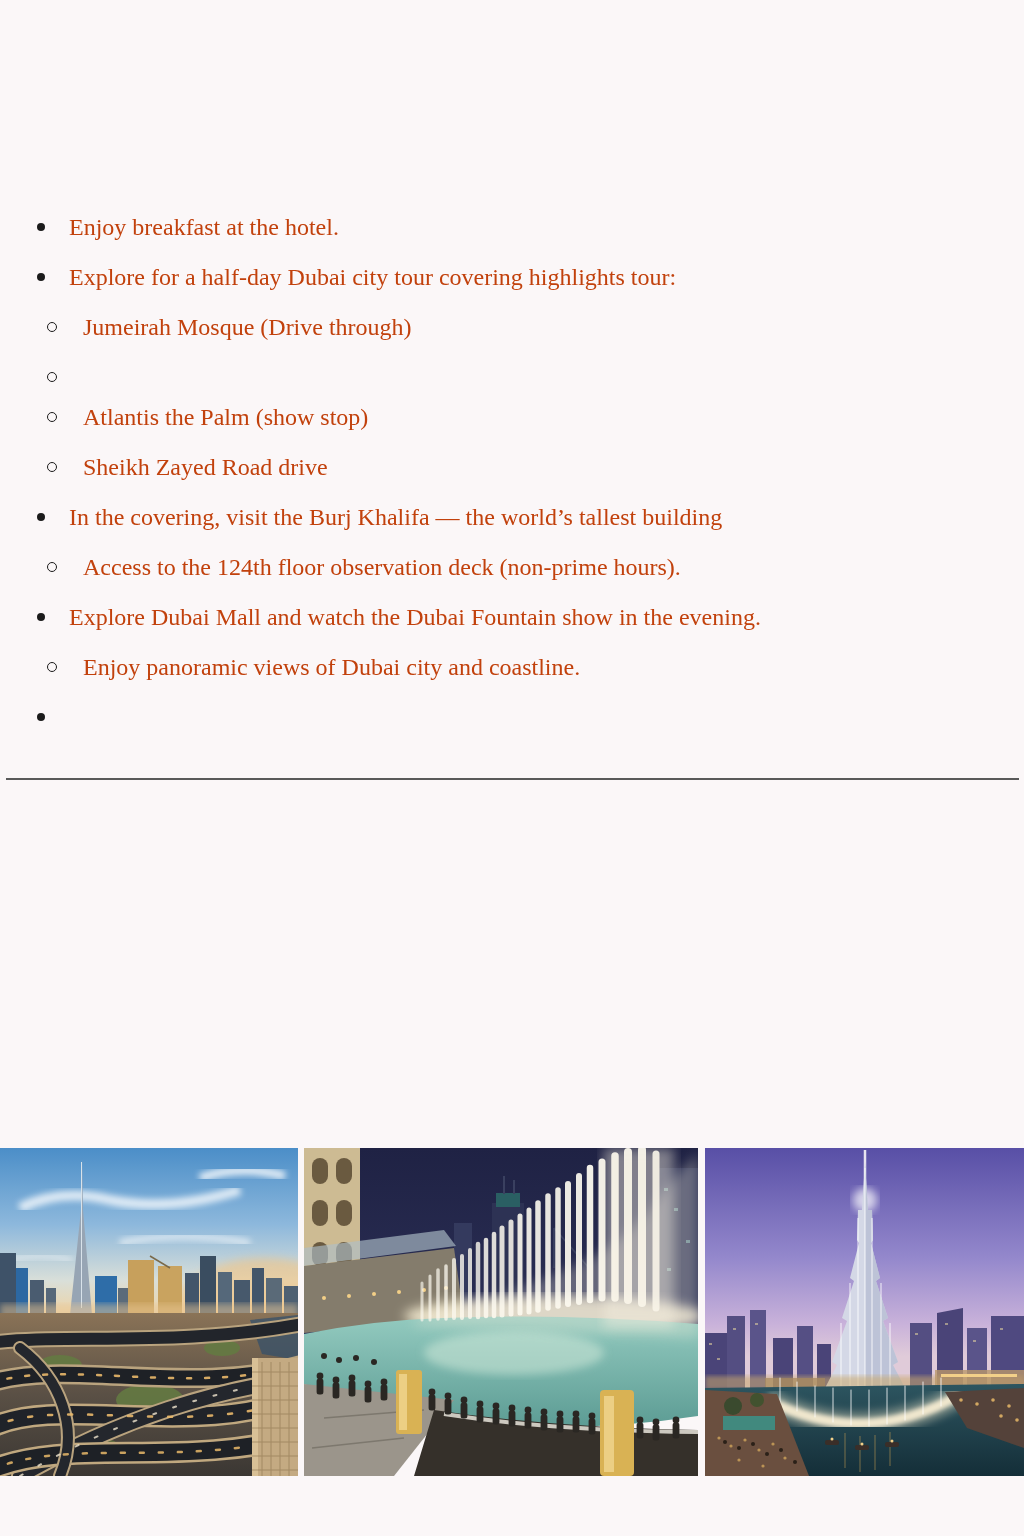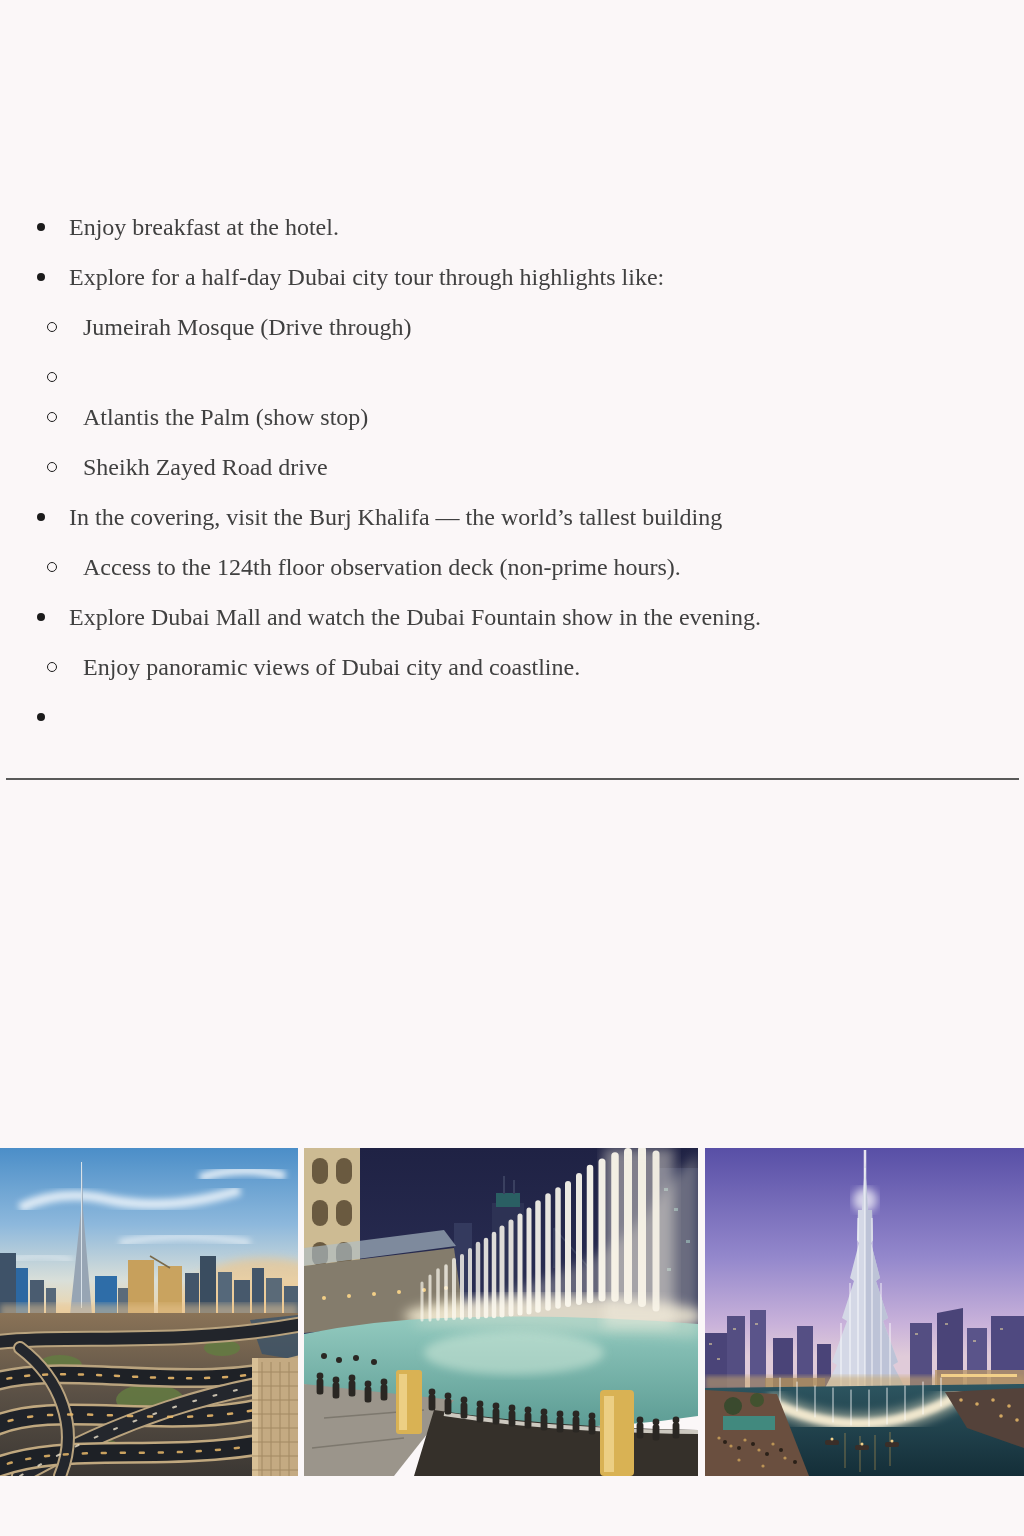--- a/index.html
+++ b/index.html
@@ -1,21 +1,21 @@
 <!DOCTYPE html>
 <html><head>
 <meta charset="utf-8">
 <style>
   html,body{margin:0;padding:0;}
   .page{
     position:relative;
     width:1024px;height:1536px;
     background:#fbf7f8;
     font-family:"Liberation Serif","DejaVu Serif",serif;
-    color:#404040;
+    color:#c2410c;
     overflow:hidden;
   }
   .itinerary{position:absolute;top:212px;left:0;right:0;}
   .li{display:flex;align-items:flex-start;font-size:24px;line-height:30px;margin-bottom:20px;}
   .li .txt b{font-weight:normal;}
   .li.lvl1{padding-left:37px;}
   .li.lvl2{padding-left:47px;}
   .marker{flex:0 0 auto;display:inline-block;}
   .lvl1 .marker{
     width:8px;height:8px;border-radius:50%;
@@ -44,21 +44,21 @@
 
 <div class="page">
 
   <div class="itinerary" id="itinerary">
       <div class="li lvl1">
         <span class="marker"></span>
         <span class="txt"><span>Enjoy breakfast at the hotel.</span></span>
       </div>
       <div class="li lvl1">
         <span class="marker"></span>
-        <span class="txt"><span>Explore for a </span><b>half-day Dubai city tour</b><span> through highlights like:</span></span>
+        <span class="txt"><span>Explore for a </span><b>half-day Dubai city tour</b><span> covering highlights tour:</span></span>
       </div>
       <div class="li lvl2">
         <span class="marker"></span>
         <span class="txt"><span>Jumeirah Mosque (Drive through)</span></span>
       </div>
       <div class="li lvl2">
         <span class="marker"></span>
       </div>
       <div class="li lvl2">
         <span class="marker"></span>

